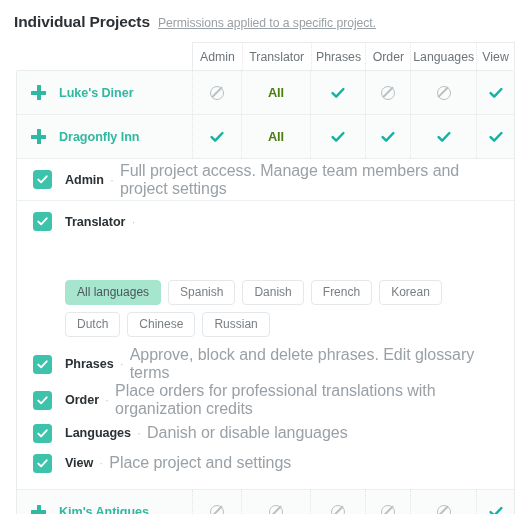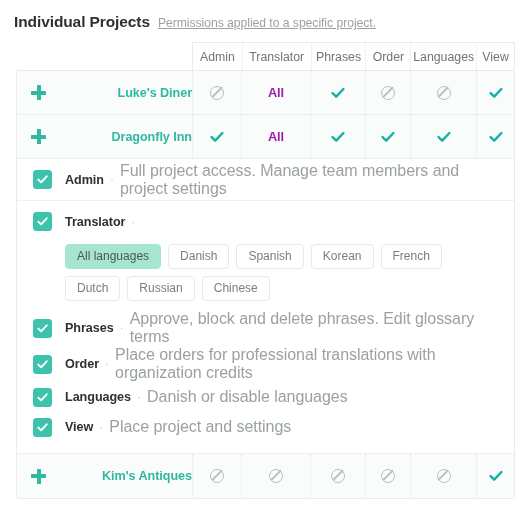--- a/index.html
+++ b/index.html
@@ -92,21 +92,20 @@
     box-sizing: border-box;
   }
   .proj-row.last { border-bottom: none; }
 
   .proj-name-cell {
     width: 175px;
     display: flex;
     align-items: center;
     padding-left: 14px;
     box-sizing: border-box;
-    justify-content: space-between;
   }
   .plus-icon {
     width: 15px;
     height: 15px;
     position: relative;
     flex: 0 0 auto;
     margin-right: 13px;
   }
   .plus-icon::before,
   .plus-icon::after {
@@ -160,21 +159,21 @@
     background: #b9bfc3;
     left: 4.9px;
     top: -1.6px;
     transform: rotate(45deg);
     transform-origin: center;
   }
 
   .all-label {
     font-size: 12.8px;
     font-weight: bold;
-    color: #a21caf;
+    color: #4d7c0f;
     letter-spacing: -0.1px;
   }
 
   
   .detail-panel {
     background: #ffffff;
     border-bottom: 1px solid #eceff0;
     padding: 0 0 0 0;
   }
 
@@ -222,20 +221,21 @@
     margin: 0 6px;
   }
   .perm-desc {
     font-size: 16px;
     color: #9aa1a6;
     letter-spacing: -0.05px;
   }
 
   .lang-block {
     padding: 2px 14px 9px 48px;
+    margin-top: 36px;
   }
   .lang-chips {
     display: flex;
     flex-wrap: wrap;
     gap: 7px;
   }
   .chip {
     font-size: 12px;
     color: #787f84;
     background: #ffffff;
@@ -379,27 +379,27 @@
                 </svg>
             </span>
             <span class="perm-name">Translator</span>
             <span class="perm-dot">·</span>
           </div>
         </div>
 
         <div class="lang-block">
           <div class="lang-chips">
             <span class="chip selected">All languages</span>
+            <span class="chip">Spanish</span>
             <span class="chip">Danish</span>
-            <span class="chip">Spanish</span>
+            <span class="chip">French</span>
             <span class="chip">Korean</span>
-            <span class="chip">French</span>
             <span class="chip">Dutch</span>
+            <span class="chip">Chinese</span>
             <span class="chip">Russian</span>
-            <span class="chip">Chinese</span>
           </div>
         </div>
 
         <div class="perm-item tight">
           <div class="perm-row-inner tight">
             <span class="checkbox">
               <svg width="11" height="11" viewBox="0 0 11 11">
                   <path d="M1.3 5.6 L4.1 8.3 L9.7 2.3" stroke="#ffffff" stroke-width="1.9" fill="none" stroke-linecap="round" stroke-linejoin="round"></path>
                 </svg>
             </span>

